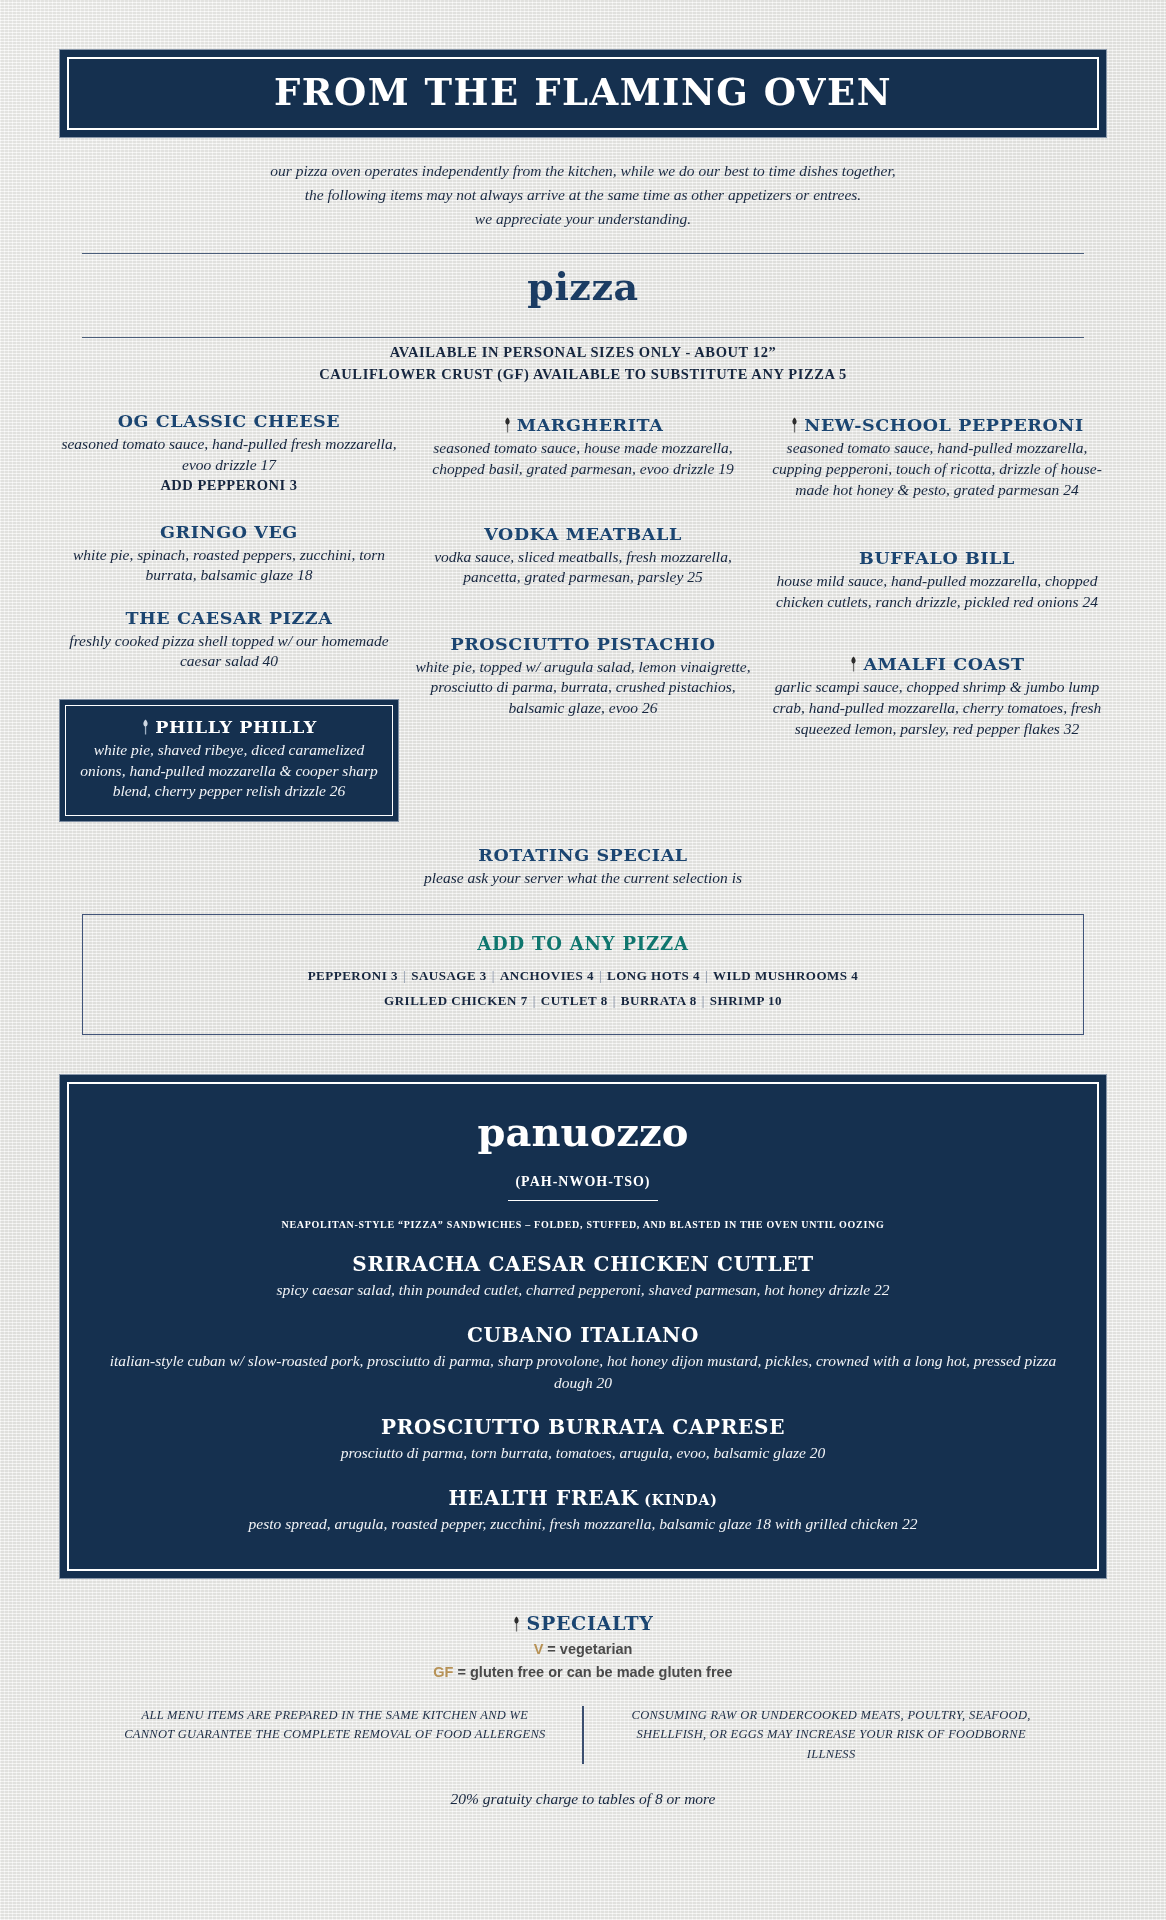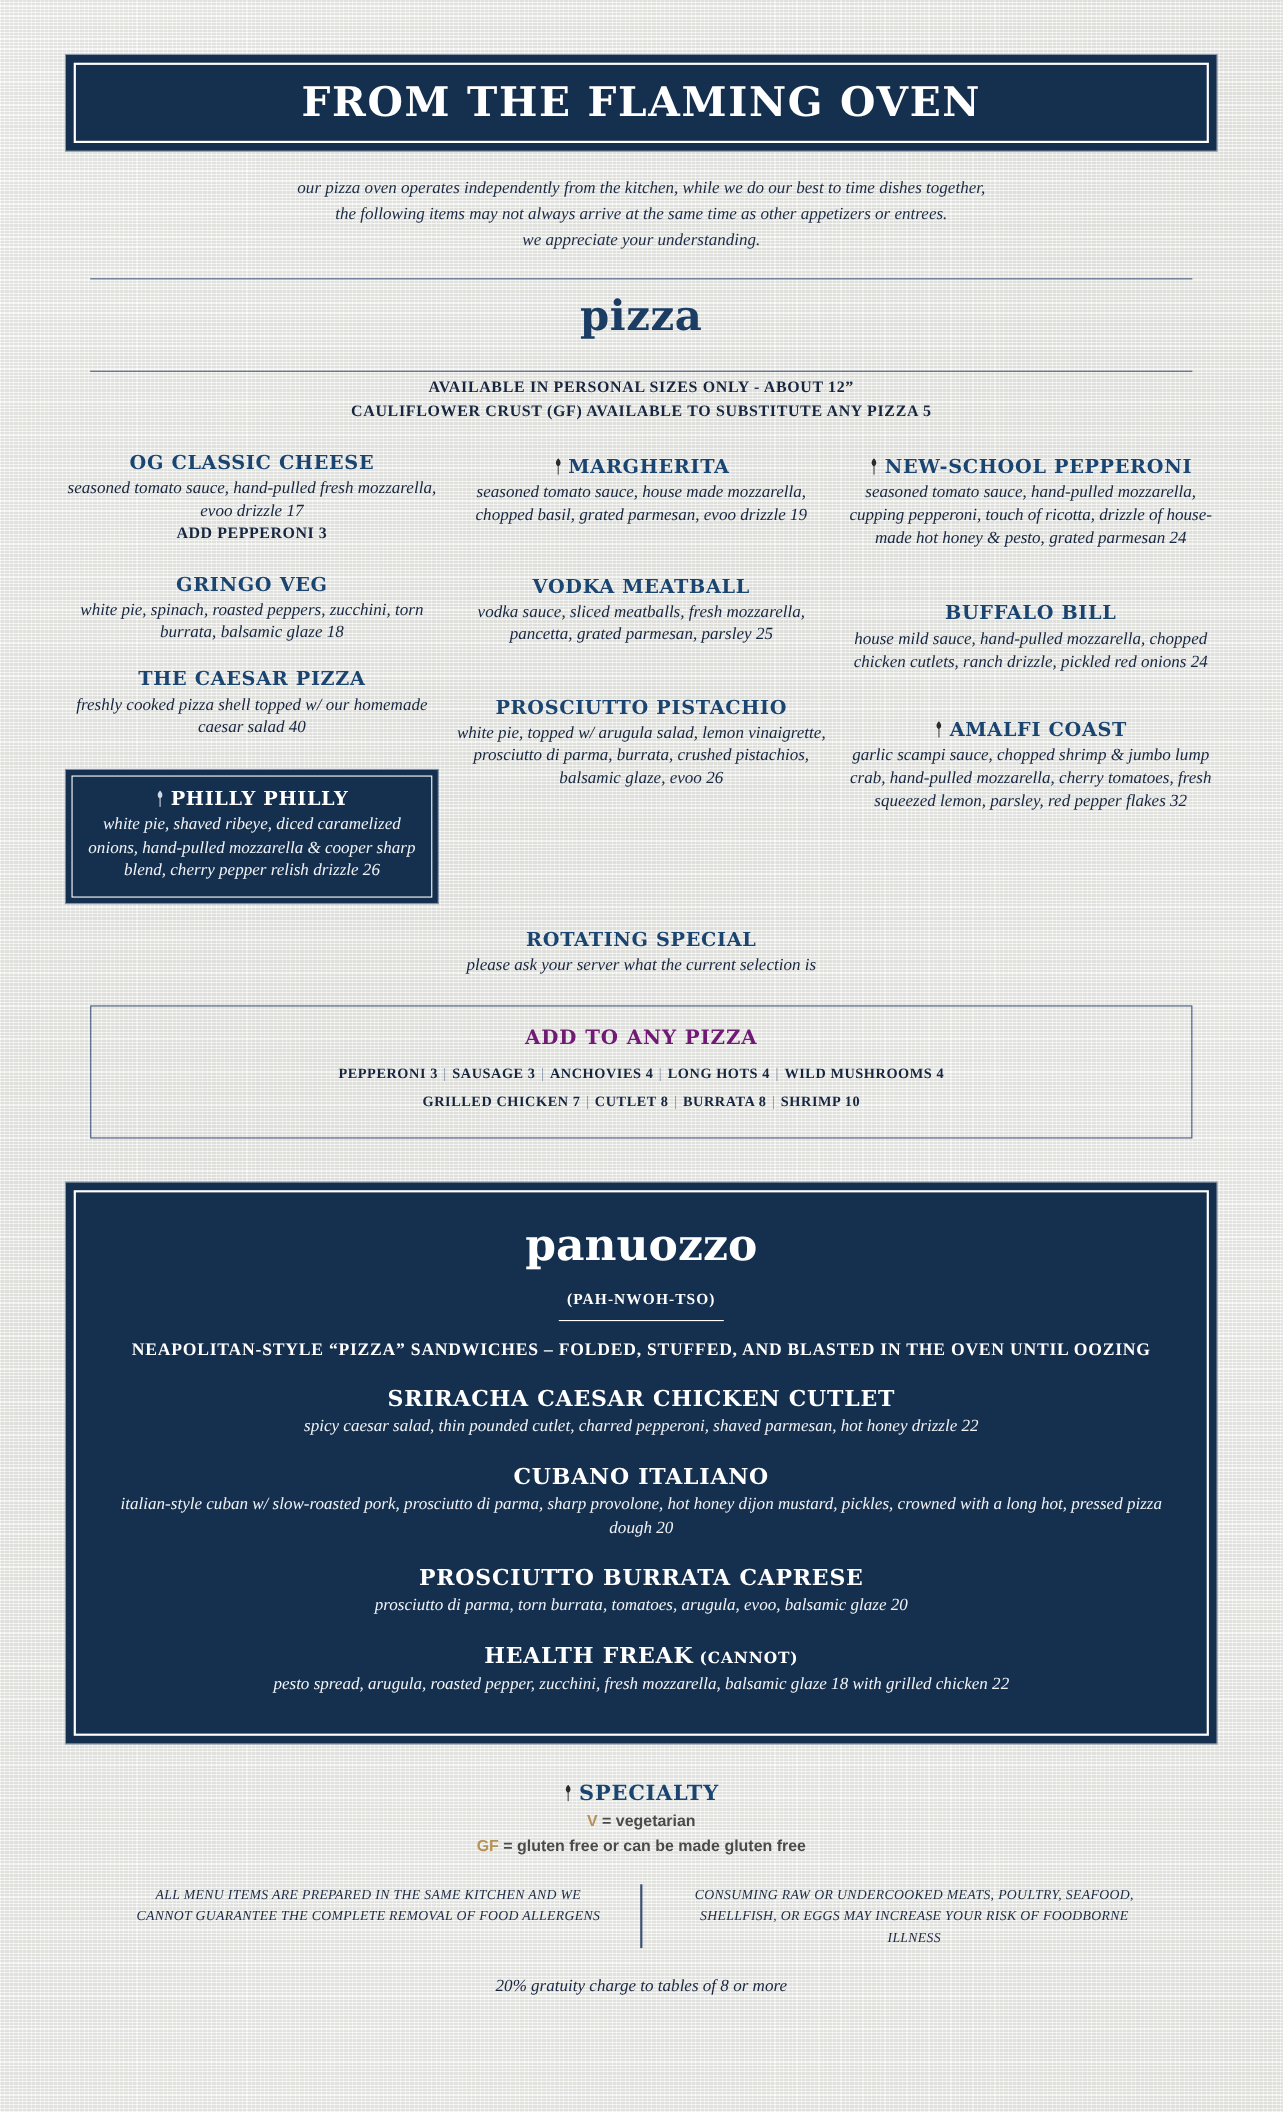--- a/index.html
+++ b/index.html
@@ -138,21 +138,21 @@
   .addbox {
     margin: 26px 22px 0;
     border: 1.5px solid #42557a;
     padding: 18px 10px 20px;
     text-align: center;
   }
   .addbox-title {
     font-family: "DejaVu Serif", "Liberation Serif", serif;
     font-size: 18px;
     font-weight: 700;
-    color: #701a75;
+    color: #0f766e;
     letter-spacing: 0.8px;
     margin-bottom: 10px;
   }
   .addbox-row {
     font-size: 13px;
     font-weight: 700;
     letter-spacing: 0.5px;
     line-height: 1.9;
     color: #16263f;
     font-family: Liberation Serif, serif;
@@ -185,21 +185,21 @@
     letter-spacing: 1px;
     margin-top: 22px;
   }
   .pz-divider {
     width: 150px;
     height: 1.5px;
     background: #ffffff;
     margin: 10px auto 0;
   }
   .pz-tag {
-    font-size: 16px;
+    font-size: 10px;
     font-weight: 700;
     letter-spacing: 0.7px;
     margin-top: 18px;
   }
   .pz-item { margin-top: 22px; }
   .pz-name {
     font-family: "DejaVu Serif", "Liberation Serif", serif;
     font-size: 20px;
     font-weight: 700;
     letter-spacing: 0.7px;
@@ -372,21 +372,21 @@
           </div>
           <div class="pz-item">
             <div class="pz-name"><span>CUBANO ITALIANO</span></div>
             <div class="pz-desc">italian-style cuban w/ slow-roasted pork, prosciutto di parma, sharp provolone, hot honey dijon mustard, pickles, crowned with a long hot, pressed pizza dough 20</div>
           </div>
           <div class="pz-item">
             <div class="pz-name"><span>PROSCIUTTO BURRATA CAPRESE</span></div>
             <div class="pz-desc">prosciutto di parma, torn burrata, tomatoes, arugula, evoo, balsamic glaze 20</div>
           </div>
           <div class="pz-item">
-            <div class="pz-name"><span>HEALTH FREAK</span><span class="kinda"> (CANNOT)</span></div>
+            <div class="pz-name"><span>HEALTH FREAK</span><span class="kinda"> (KINDA)</span></div>
             <div class="pz-desc">pesto spread, arugula, roasted pepper, zucchini, fresh mozzarella, balsamic glaze 18 with grilled chicken 22</div>
           </div>
         </div>
     </div>
   </div>
 
   <div class="legend">
     <div class="legend-title">
       <span class="spec-icon">
         <svg viewBox="0 0 9 16" width="9" height="16" aria-hidden="true">

